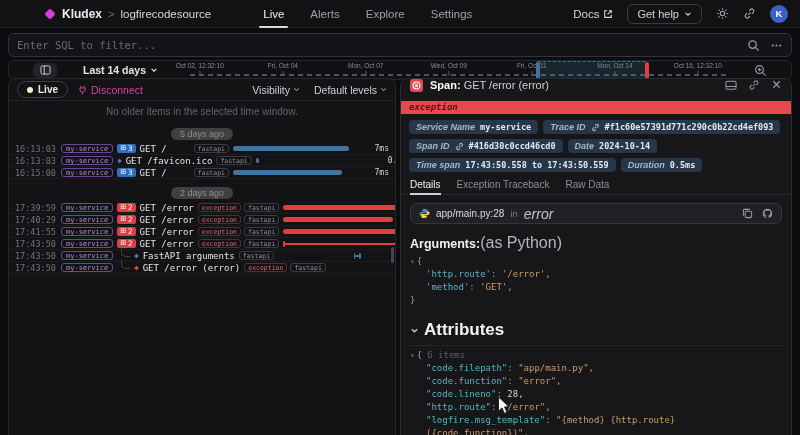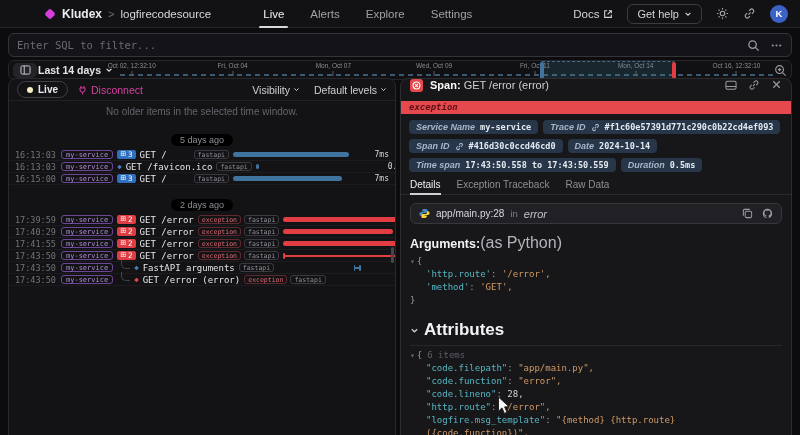--- a/index.html
+++ b/index.html
@@ -30,21 +30,21 @@
     font-size:9.5px; font-weight:bold; display:flex; align-items:center; justify-content:center; }
 
   
   .filterbar { margin:5px 8px 0; height:24px; border:1px solid #33333a; border-radius:6px;
     background:#141418; display:flex; align-items:center; padding:0 8px; gap:10px; }
   .sql-placeholder { flex:1; color:#6a6a73; font-size:10.5px; }
   .fb-icon { color:#9a9aa2; display:flex; }
 
   
   .timelinebar { margin:3px 8px 0; height:20px; border:1px solid #26262b; border-radius:6px;
-    background:#111113; display:flex; align-items:center; padding:0 4px; gap:1px; }
+    background:#111113; display:flex; align-items:center; padding:0 24px; gap:26px; }
   .panel-toggle { width:24px; height:15px; background:#232328; border-radius:5px;
     display:flex; align-items:center; justify-content:center; color:#c8c8ce; flex:none; }
   .range-btn { display:flex; align-items:center; gap:4px; color:#e4e4e8; font-size:10.5px;
     font-weight:bold; flex:none; padding-right:6px; }
   .tl-track { flex:1; position:relative; height:18px; }
   .tl-line { position:absolute; left:0; right:0; bottom:3px; height:2px;
     background:repeating-linear-gradient(90deg,#3b5971 0 5px,transparent 5px 9px); }
   .tl-tick { position:absolute; top:1px; transform:translateX(-50%); color:#8b8b94;
     font-size:6.5px; white-space:nowrap; }
   .tl-tickline { position:absolute; bottom:3px; width:1px; height:5px; background:#5a5a64;
@@ -64,21 +64,21 @@
   
   .list-head { height:22px; flex:none; display:flex; align-items:center; gap:10px;
     padding:0 8px; border-bottom:1px solid #222226; }
   .live-pill { display:flex; align-items:center; gap:5px; border:1px solid #3f3f46;
     border-radius:999px; padding:2px 9px; color:#ececf0; font-size:10px; font-weight:bold; }
   .live-dot { width:6px; height:6px; border-radius:50%; background:#f4eec2; }
   .disconnect { display:flex; align-items:center; gap:4px; color:#d6409f; font-size:10.5px; }
   .lh-right { margin-left:auto; display:flex; gap:14px; }
   .lh-dd { display:flex; align-items:center; gap:3px; color:#cfcfd5; font-size:10.5px; }
   .empty-msg { text-align:center; color:#64646c; font-size:10px; padding:5px 0 3px; }
-  .age-pill { width:fit-content; margin:14px auto 3px; background:#000000; border-radius:999px;
+  .age-pill { width:fit-content; margin:8px auto 3px; background:#404040; border-radius:999px;
     padding:1px 9px; color:#8e8e96; font-size:9px; }
   .row { height:12px; display:flex; align-items:center; gap:4px; padding:0 6px;
     border-bottom:1px solid #1c1c20; font-family:"DejaVu Sans Mono", monospace; }
   .row .t { width:42px; flex:none; color:#73737b; font-size:8.5px; }
   .svc { flex:none; font-size:7px; border:1px solid #6d4796; color:#b78fd9; border-radius:3px;
     padding:0 4px; height:9px; line-height:8px; }
   .xbadge { flex:none; display:inline-flex; align-items:center; gap:2px; font-size:7.5px;
     color:#fff; border-radius:2px; padding:0 3px; height:9px; }
   .xbadge .bicon { font-family:"DejaVu Sans", sans-serif; font-size:7px; line-height:9px; }
   .xbadge.blue { background:#2e6fc0; } .xbadge.red { background:#dd3d43; }
@@ -120,21 +120,21 @@
   .d-tabs { display:flex; gap:16px; padding:3px 9px 0; border-bottom:1px solid #28282d; }
   .d-tab { font-size:10px; color:#8e8e96; padding-bottom:4px; position:relative; }
   .d-tab.active { color:#f0f0f2; }
   .d-tab.active::after { content:""; position:absolute; left:0; right:0; bottom:-1px;
     height:2px; background:#cfcfd5; }
   .d-body { padding:8px 9px; overflow:hidden; }
   .code-frame { display:flex; align-items:center; gap:6px; background:#212125;
     border:1px solid #36363c; border-radius:6px; height:21px; padding:0 8px; }
   .cf-loc { font-size:10px; color:#d8d8dc; }
   .cf-in { font-size:9.5px; color:#7c7c84; }
-  .cf-fn { font-size:11px; color:#c2c2ca; font-style:italic; }
+  .cf-fn { font-size:14px; color:#c2c2ca; font-style:italic; }
   .cf-icons { margin-left:auto; display:flex; gap:9px; color:#9a9aa2; }
   .sec-head { margin-top:10px; display:flex; align-items:baseline; }
   .sec-head b { font-size:12.5px; color:#f2f2f4; }
   .sec-head .sub { font-size:16px; color:#b4b4bc; }
   .attr-head { margin-top:13px; display:flex; align-items:center; gap:5px; }
   .attr-head b { font-size:17px; color:#f2f2f4; }
   .attr-head svg { color:#c8c8ce; }
   .sec-hr { border:none; border-top:1px solid #26262b; margin-top:5px; }
   .codeblk { margin-top:3px; font-family:"DejaVu Sans Mono", monospace; font-size:9px;
     line-height:13px; color:#9a9aa2; }

